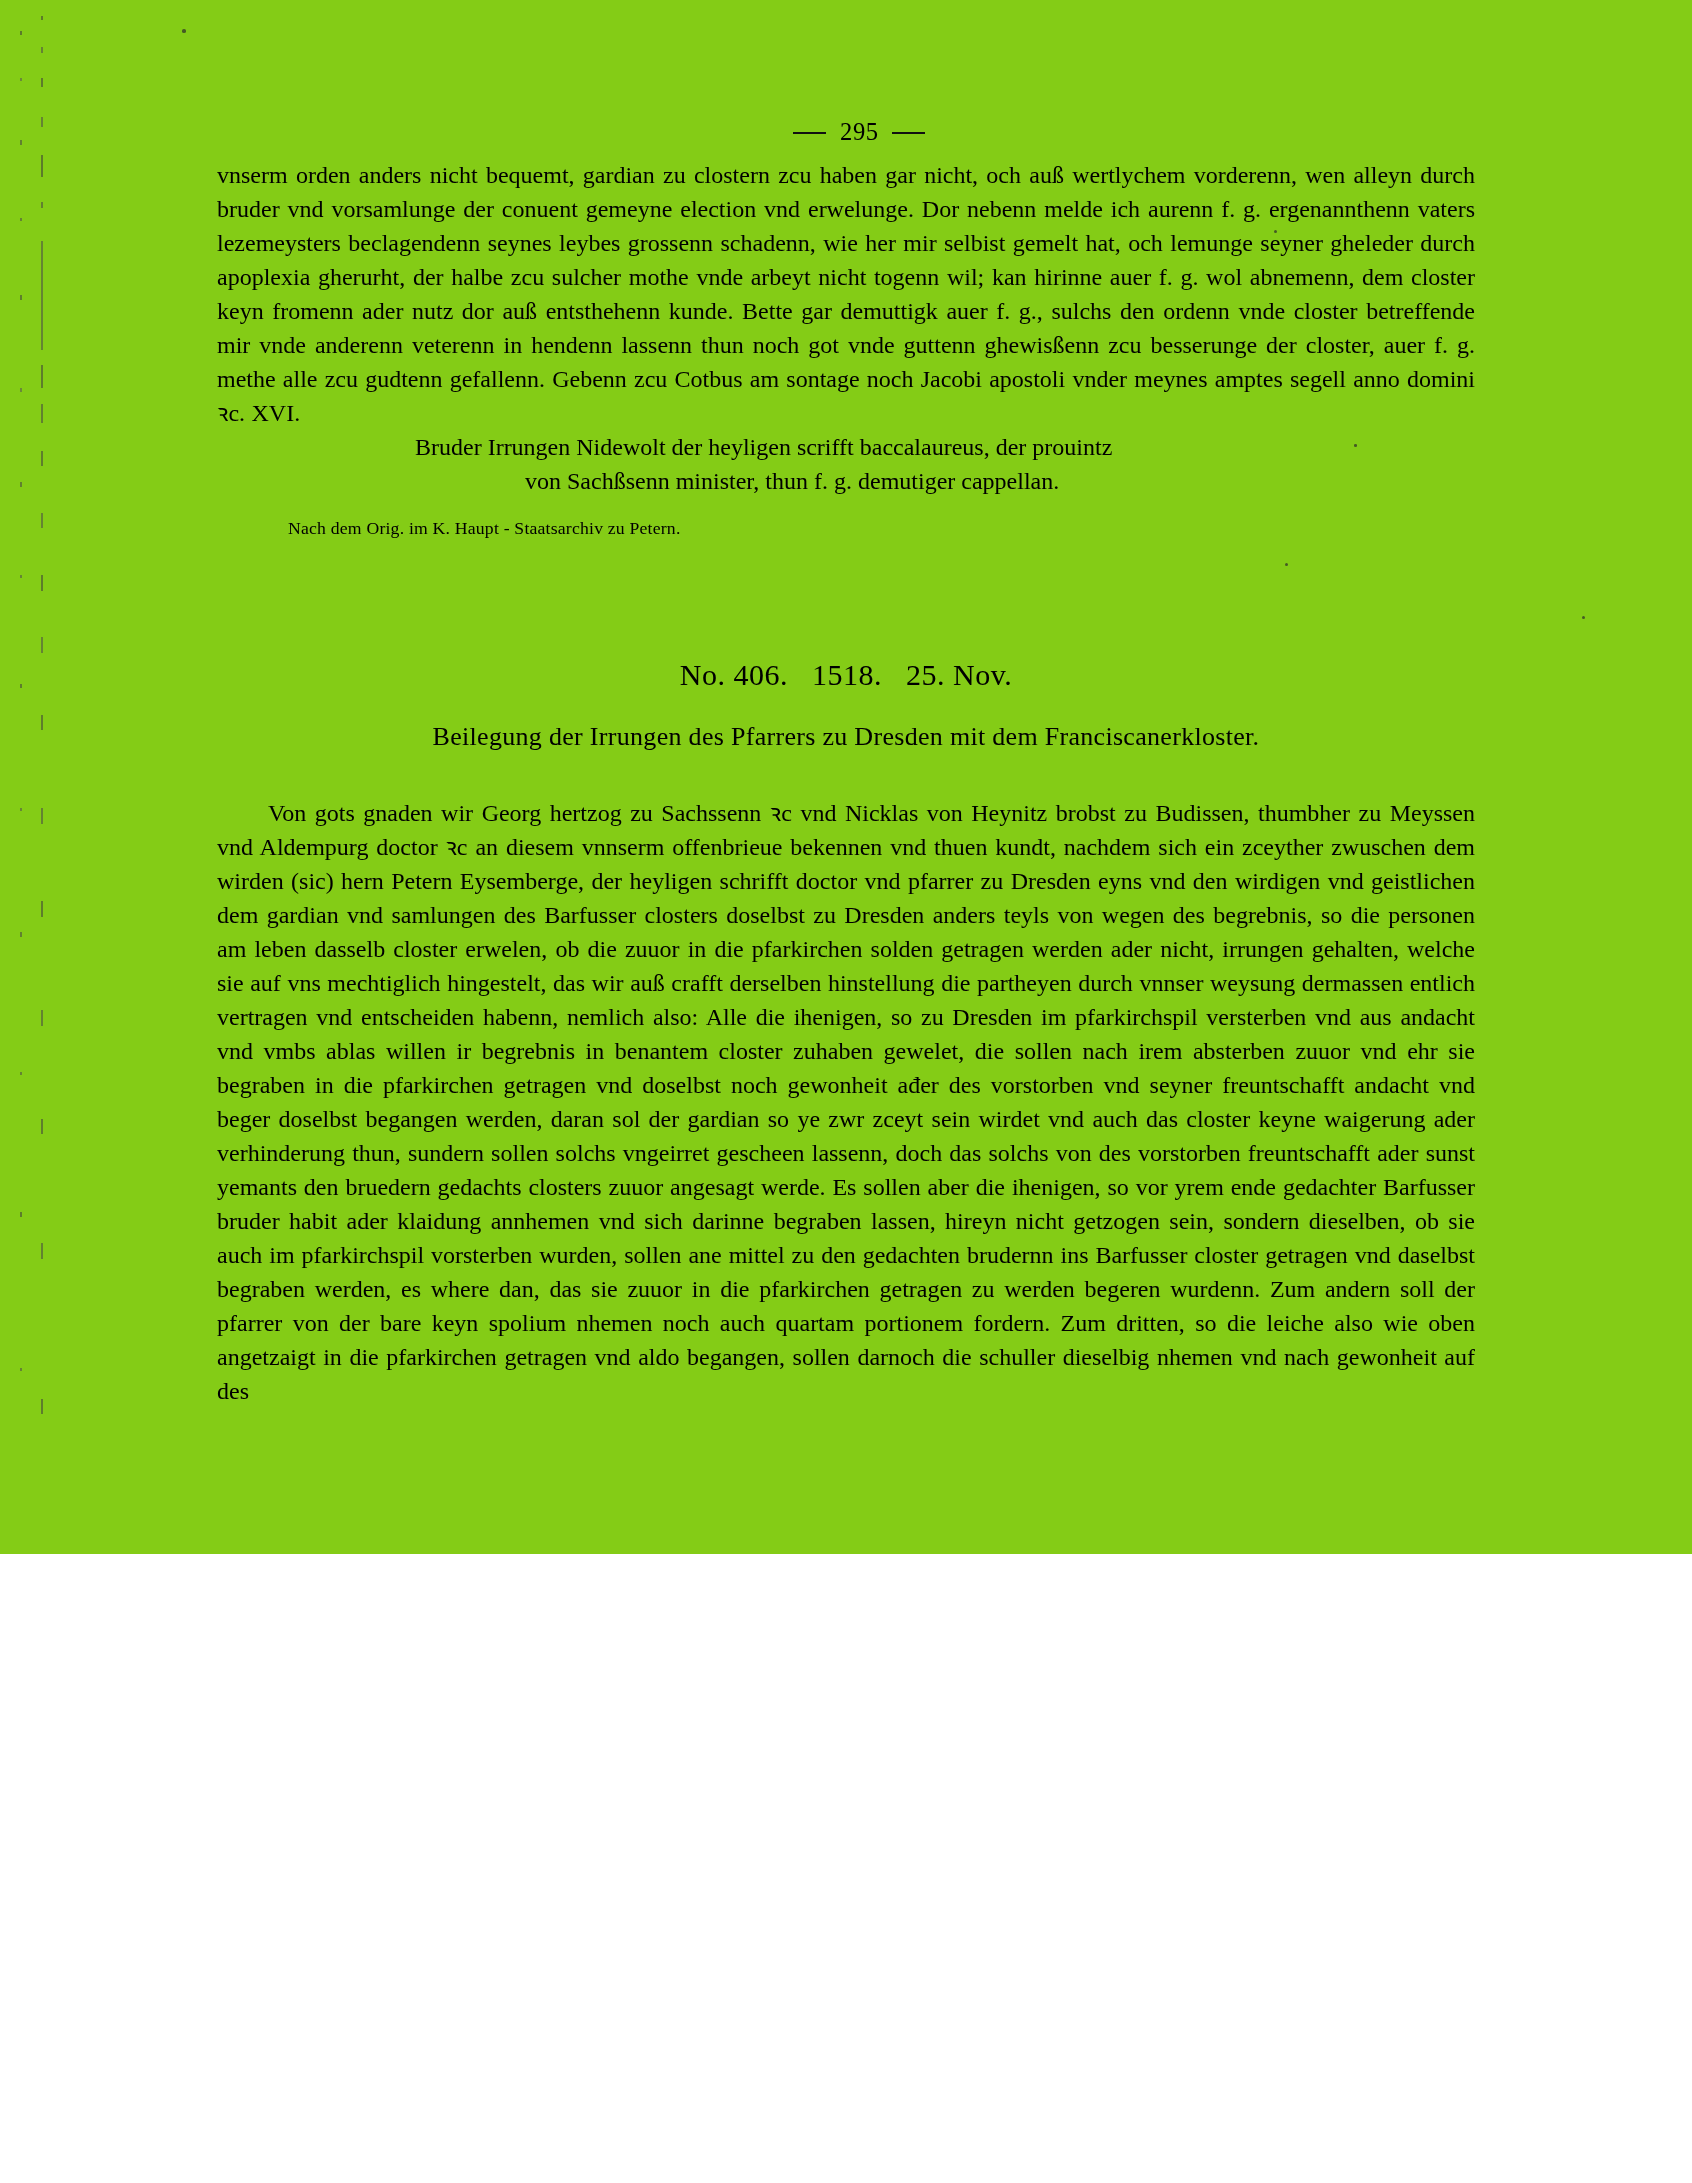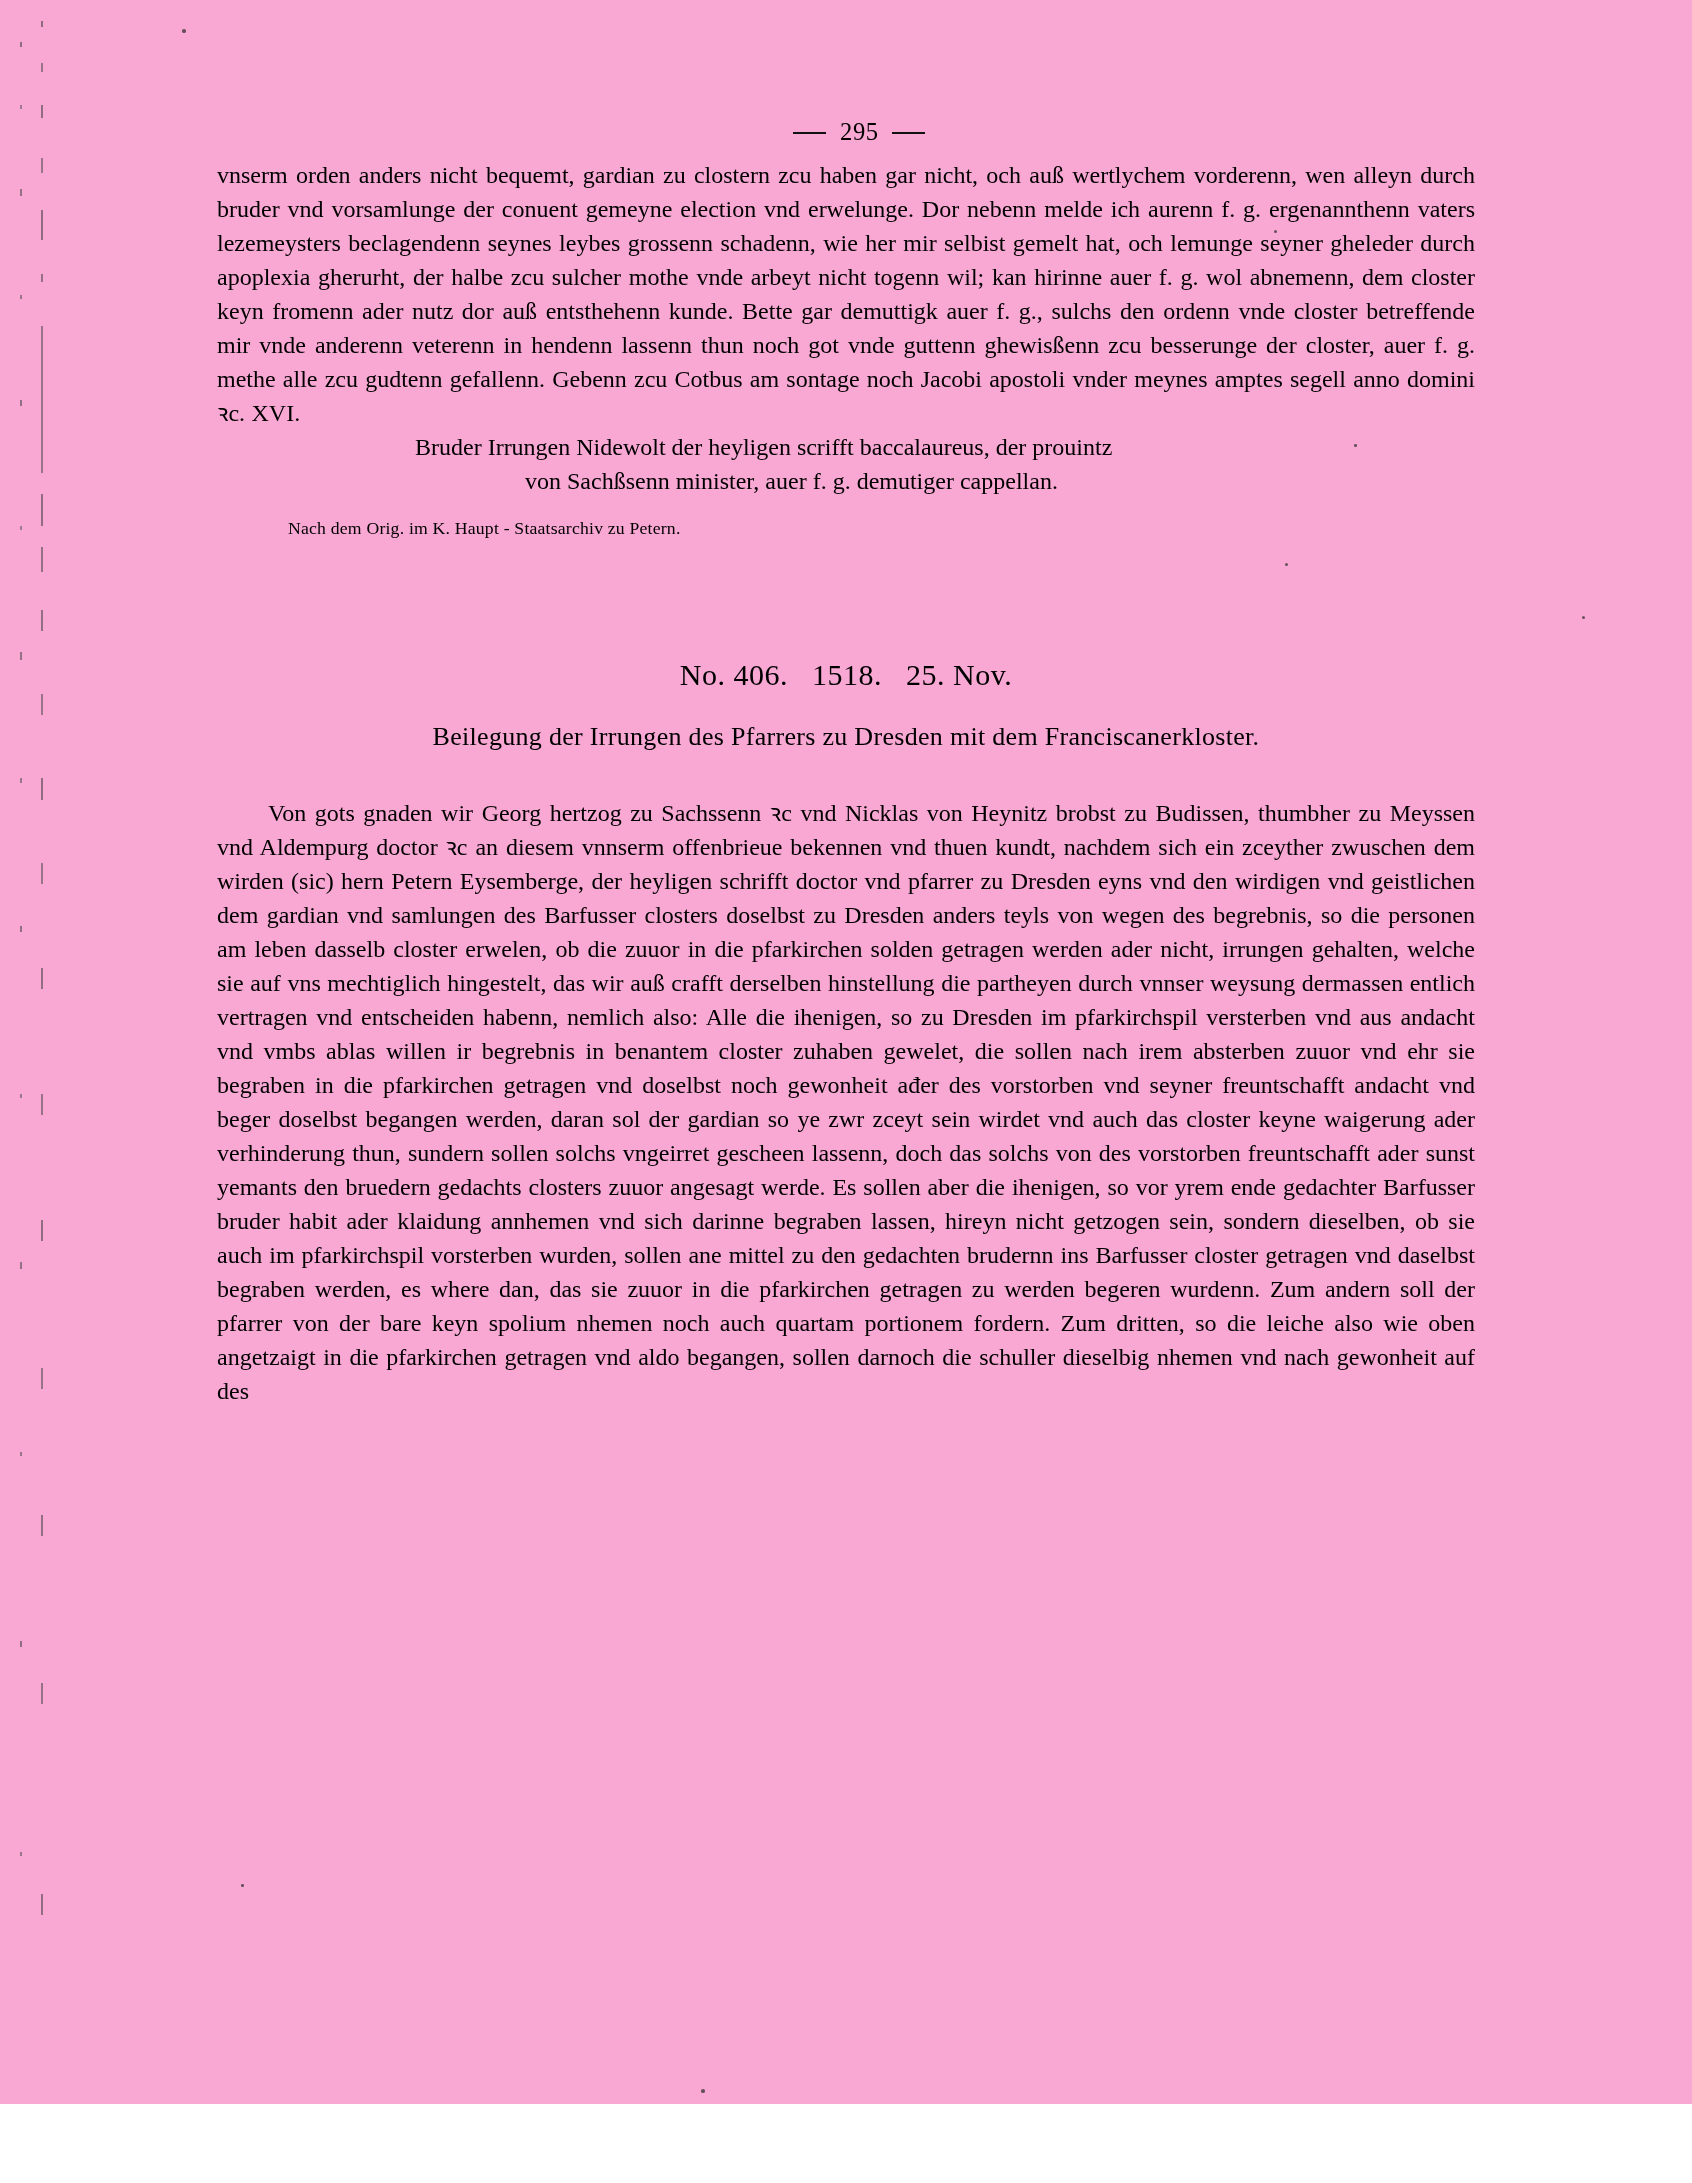--- a/index.html
+++ b/index.html
@@ -5,22 +5,22 @@
 <style>
   html, body {
     margin: 0;
     padding: 0;
     background: #ffffff;
   }
 
   .page {
     position: relative;
     width: 1692px;
-    height: 2104px;
-    background: #f9a8d4;
+    height: 1554px;
+    background: #84cc16;
     overflow: hidden;
     font-family: "Liberation Serif", "DejaVu Serif", serif;
     color: #000000;
     -webkit-font-smoothing: antialiased;
   }
 
   
   .speckle-col {
     position: absolute;
     top: 0;
@@ -176,21 +176,21 @@
 
   <div class="folio">
     <span class="rule"></span><span class="num">295</span><span class="rule"></span>
   </div>
 
   <div class="textblock" style="top:158px;">
 
     <p class="body">vnserm orden anders nicht bequemt, gardian zu clostern zcu haben gar nicht, och auß wertlychem vorderenn, wen alleyn durch bruder vnd vorsamlunge der conuent gemeyne election vnd erwelunge. Dor nebenn melde ich aurenn f. g. ergenannthenn vaters lezemeysters beclagendenn seynes leybes grossenn schadenn, wie her mir selbist gemelt hat, och lemunge seyner gheleder durch apoplexia gherurht, der halbe zcu sulcher mothe vnde arbeyt nicht togenn wil; kan hirinne auer f. g. wol abnemenn, dem closter keyn fromenn ader nutz dor auß entsthehenn kunde. Bette gar demuttigk auer f. g., sulchs den ordenn vnde closter betreffende mir vnde anderenn veterenn in hendenn lassenn thun noch got vnde guttenn ghewisßenn zcu besserunge der closter, auer f. g. methe alle zcu gudtenn gefallenn. Gebenn zcu Cotbus am sontage noch Jacobi apostoli vnder meynes amptes segell anno domini ꝛc. XVI.</p>
 
     <div class="sig-line sig-1">Bruder Irrungen Nidewolt der heyligen scrifft baccalaureus, der prouintz</div>
-    <div class="sig-line sig-2">von Sachßsenn minister, auer f. g. demutiger cappellan.</div>
+    <div class="sig-line sig-2">von Sachßsenn minister, thun f. g. demutiger cappellan.</div>
 
     <div class="gap-s"></div>
 
     <div class="source-note">Nach dem Orig. im K. Haupt - Staatsarchiv zu Petern.</div>
 
     <div class="gap-xl"></div>
 
     <h2 class="doc-heading">No. 406.   1518.   25. Nov.</h2>
 
     <div class="gap-s"></div>

